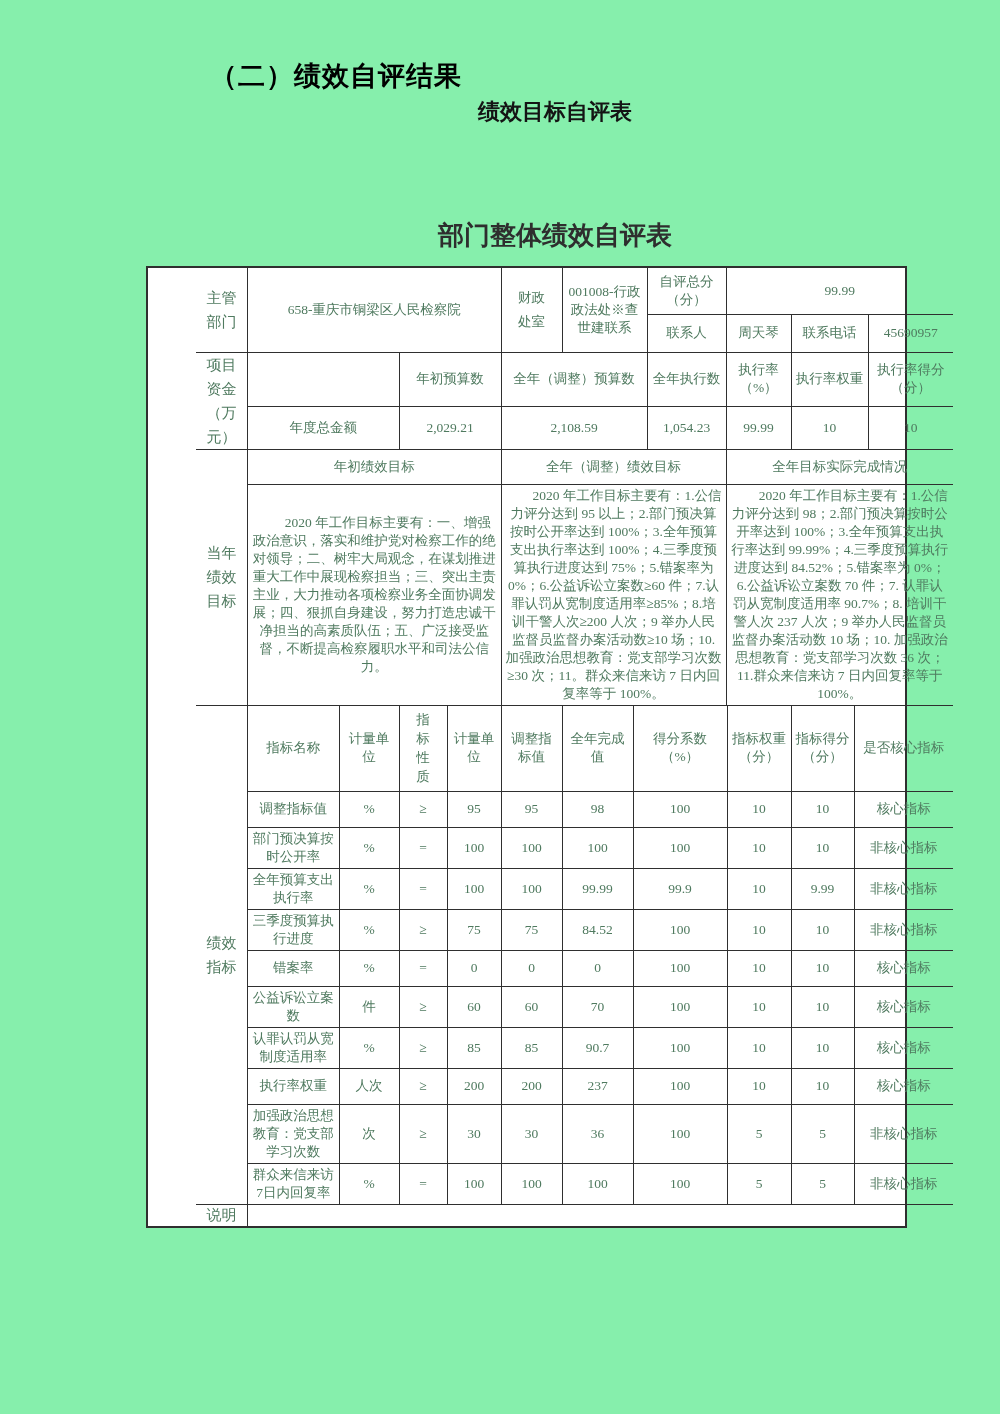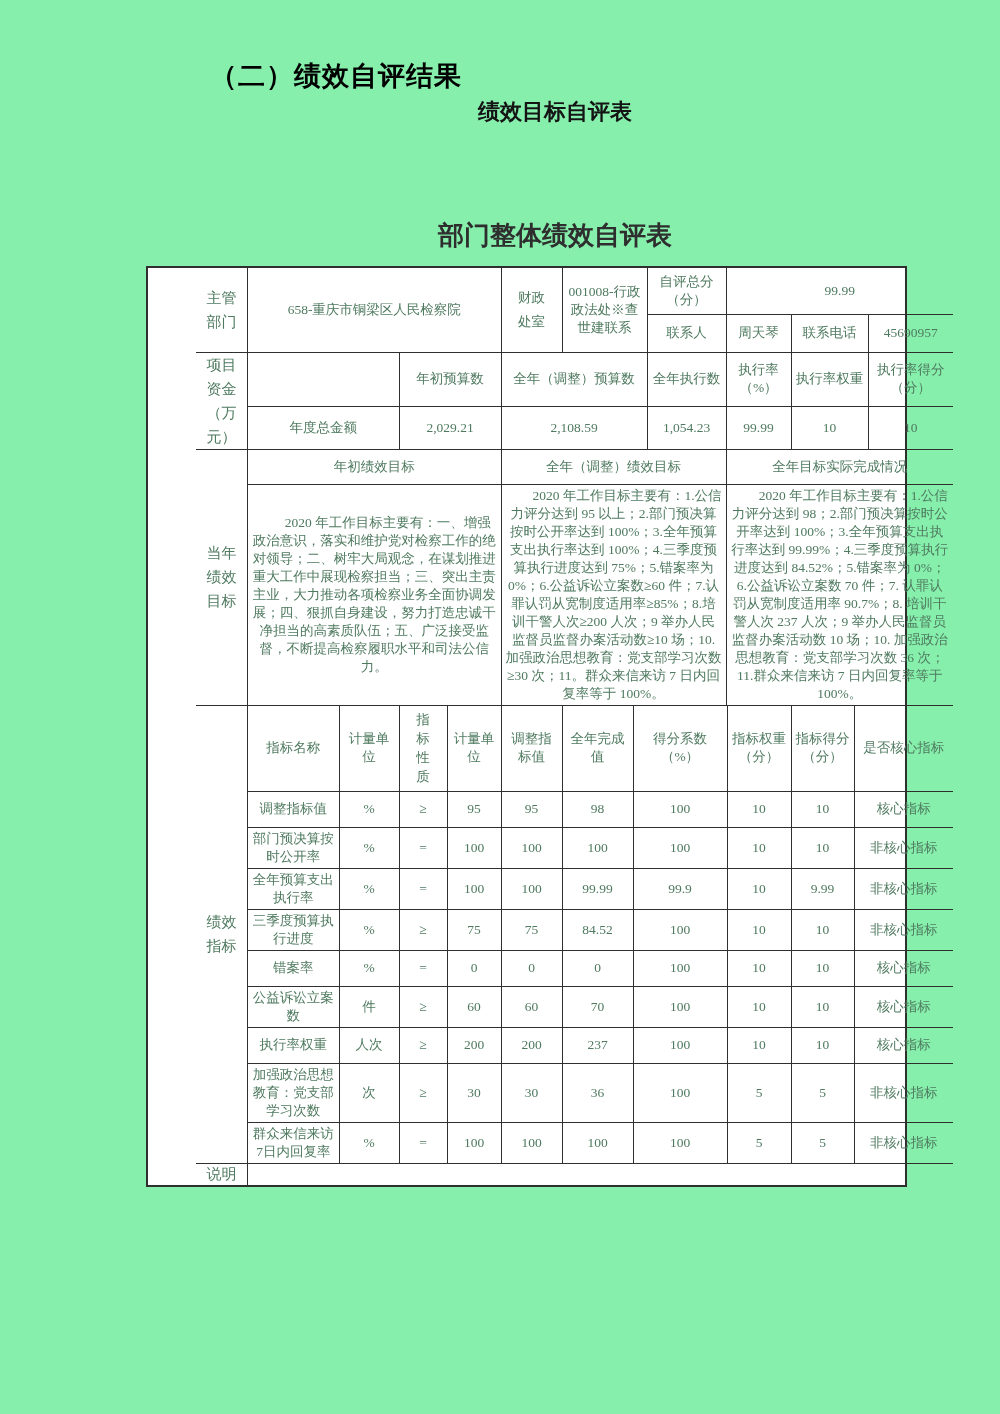--- a/index.html
+++ b/index.html
@@ -237,20 +237,32 @@
               <td>≥</td>
               <td class="num">60</td>
               <td class="num">60</td>
               <td class="num">70</td>
               <td class="num">100</td>
               <td class="num">10</td>
               <td class="num">10</td>
               <td>核心指标</td>
             </tr>
 
+            <tr>
+              <td class="tl">认罪认罚从宽制度适用率</td>
+              <td>%</td>
+              <td>≥</td>
+              <td class="num">85</td>
+              <td class="num">85</td>
+              <td class="num">90.7</td>
+              <td class="num">100</td>
+              <td class="num">10</td>
+              <td class="num">10</td>
+              <td>核心指标</td>
+            </tr>
 
             <tr>
               <td class="tl">执行率权重</td>
               <td>人次</td>
               <td>≥</td>
               <td class="num">200</td>
               <td class="num">200</td>
               <td class="num">237</td>
               <td class="num">100</td>
               <td class="num">10</td>

